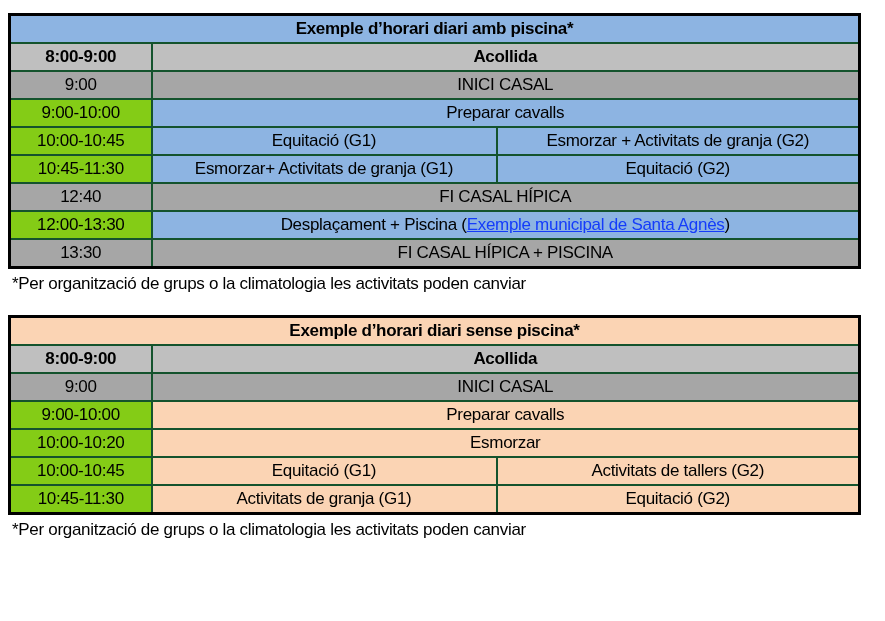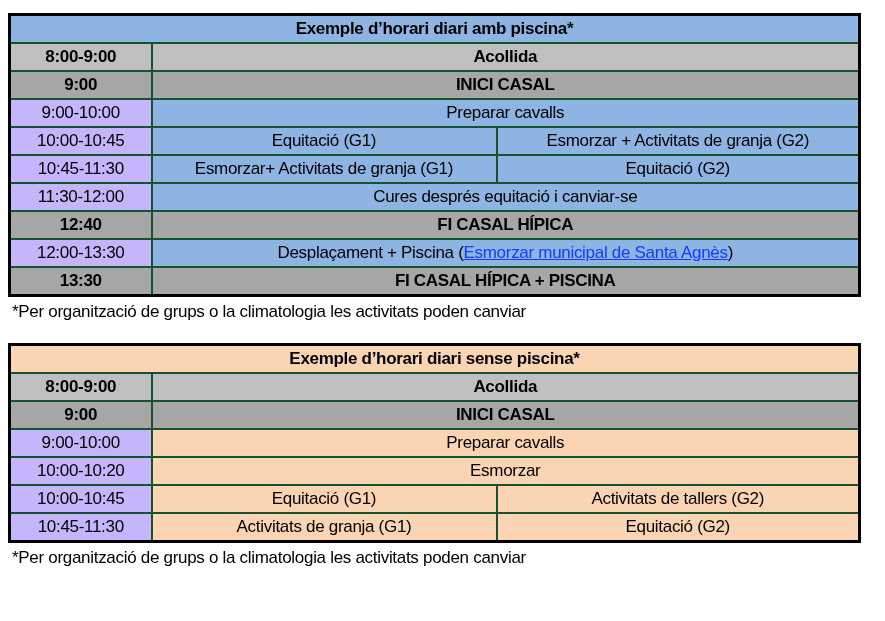--- a/index.html
+++ b/index.html
@@ -41,26 +41,26 @@
   }
   .t1 .accent { background: var(--accent-blue); }
   .t2 .accent { background: var(--accent-peach); }
 
   tr.section-light td {
     background: var(--gray-light);
     font-weight: bold;
   }
   tr.section-dark td {
     background: var(--gray-dark);
-    font-weight: bold;
+    font-weight: normal;
   }
   td.time {
     text-align: left;
     padding-left: 10px;
-    background: #c4b5fd;
+    background: #84cc16;
   }
   tr.section-light td.time,
   tr.section-dark td.time { background: inherit; }
   tr.section-light td.time { background: var(--gray-light); }
   tr.section-dark td.time { background: var(--gray-dark); }
   td.left { text-align: left; padding-left: 10px; }
 
   a.inline-link {
     color: var(--link);
     text-decoration: underline;
@@ -102,32 +102,28 @@
     <tr>
       <td class="time">10:00-10:45</td>
       <td class="accent">Equitació (G1)</td>
       <td class="accent">Esmorzar + Activitats de granja (G2)</td>
     </tr>
     <tr>
       <td class="time">10:45-11:30</td>
       <td class="accent">Esmorzar+ Activitats de granja (G1)</td>
       <td class="accent">Equitació (G2)</td>
     </tr>
-    <tr>
-      <td class="time">11:30-12:00</td>
-      <td colspan="2" class="accent">Cures després equitació i canviar-se</td>
-    </tr>
     <tr class="section-dark">
       <td class="time">12:40</td>
       <td colspan="2">FI CASAL HÍPICA</td>
     </tr>
     <tr>
       <td class="time">12:00-13:30</td>
       <td colspan="2" class="accent">
-        <span>Desplaçament + Piscina (</span><a class="inline-link">Esmorzar municipal de Santa Agnès</a><span>)</span>
+        <span>Desplaçament + Piscina (</span><a class="inline-link">Exemple municipal de Santa Agnès</a><span>)</span>
       </td>
     </tr>
     <tr class="section-dark">
       <td class="time">13:30</td>
       <td colspan="2">FI CASAL HÍPICA + PISCINA</td>
     </tr>
   </tbody>
     </table>
 
   <div class="footnote">*Per organització de grups o la climatologia les activitats poden canviar</div>

